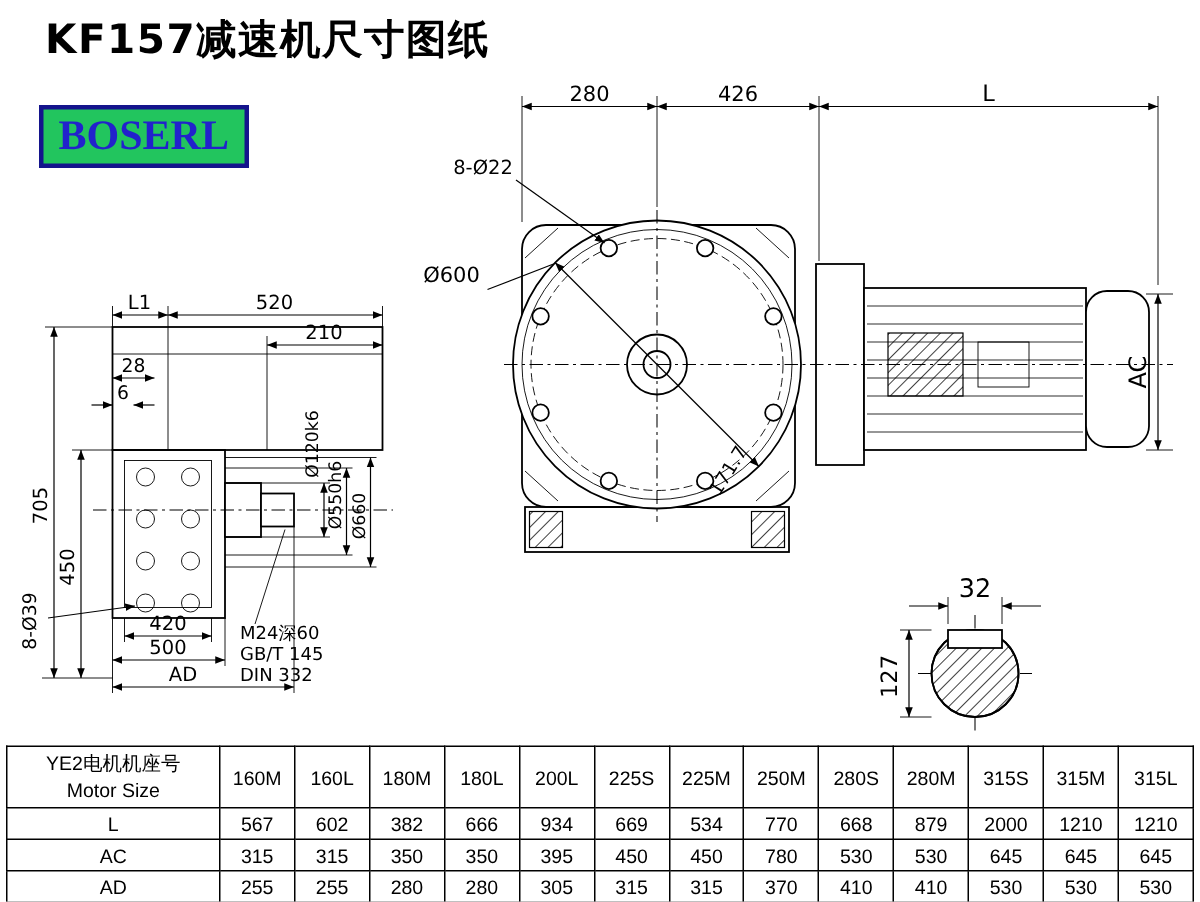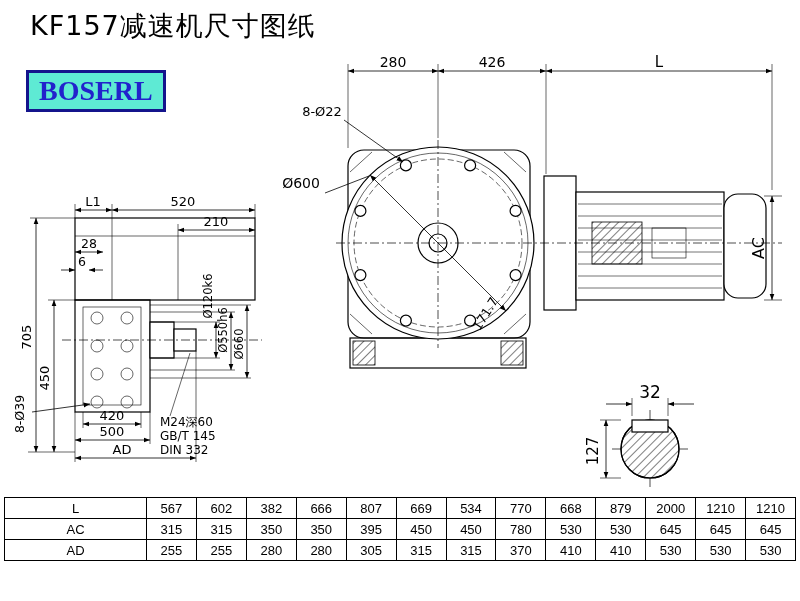--- a/index.html
+++ b/index.html
@@ -1,22 +1,22 @@
 <!DOCTYPE html>
 <html><head>
 <meta charset="utf-8">
 <style>
   html,body{margin:0;padding:0;}
   body{width:800px;height:601px;background:#fff;position:relative;overflow:hidden;
        font-family:"Liberation Sans","DejaVu Sans",sans-serif;}
-  .title{position:absolute;left:30px;top:8px;font-size:27px;font-weight:normal;color:#000;
+  .title{position:absolute;left:30px;top:8px;font-size:27px;font-weight:bold;color:#000;
          font-family:"DejaVu Sans",sans-serif;letter-spacing:1px;text-align:right;}
   .logo{position:absolute;left:26px;top:70px;border:3px solid #14148c;padding:0 10px;
         font-family:"Liberation Serif","DejaVu Serif",serif;font-weight:bold;font-size:28px;
-        color:#2222cc;line-height:36px;background:#5eead4;}
+        color:#2222cc;line-height:36px;background:#22c55e;}
   svg{position:absolute;left:0;top:0;}
   svg text{font-family:"DejaVu Sans",sans-serif;fill:#000;}
   .o{stroke:#000;stroke-width:1.2;fill:none}
   .of{stroke:#000;stroke-width:1.2;fill:#fff}
   .d{stroke:#000;stroke-width:.8;fill:none}
   .thin{stroke:#000;stroke-width:.6;fill:none}
   .cl{stroke:#000;stroke-width:.7;stroke-dasharray:9 3 2 3;fill:none}
   .fin{stroke:#000;stroke-width:.55}
   .tbl-wrap{position:absolute;left:4px;top:497px;width:792px;background:#fff;}
   table{border-collapse:collapse;width:100%;table-layout:fixed;}
@@ -229,27 +229,46 @@
         <col>
         <col>
         <col>
         <col>
         <col>
         <col>
         <col>
         <col>
     </colgroup>
     <tbody>
+        <tr class="hdr">
+      <th class="first">
+        <div>YE2电机机座号</div>
+        <div>Motor Size</div>
+      </th>
+      <th>160M</th>
+      <th>160L</th>
+      <th>180M</th>
+      <th>180L</th>
+      <th>200L</th>
+      <th>225S</th>
+      <th>225M</th>
+      <th>250M</th>
+      <th>280S</th>
+      <th>280M</th>
+      <th>315S</th>
+      <th>315M</th>
+      <th>315L</th>
+    </tr>
     <tr>
       <td>L</td>
       <td>567</td>
       <td>602</td>
       <td>382</td>
       <td>666</td>
-      <td>807</td>
+      <td>934</td>
       <td>669</td>
       <td>534</td>
       <td>770</td>
       <td>668</td>
       <td>879</td>
       <td>2000</td>
       <td>1210</td>
       <td>1210</td>
     </tr>
     <tr>

